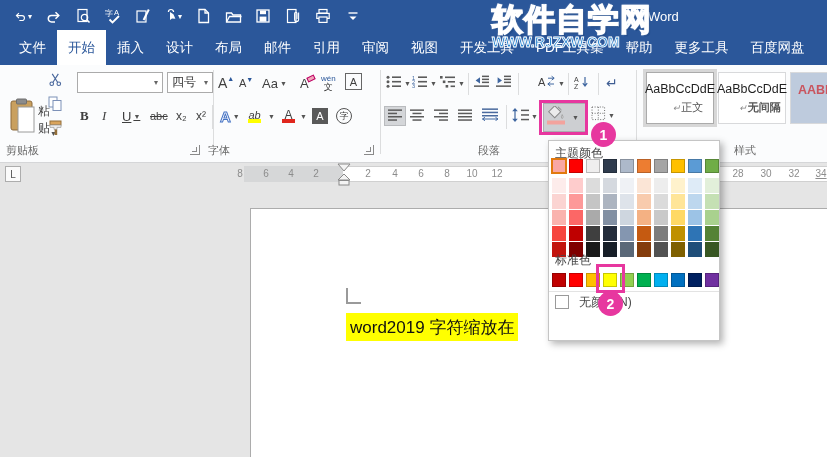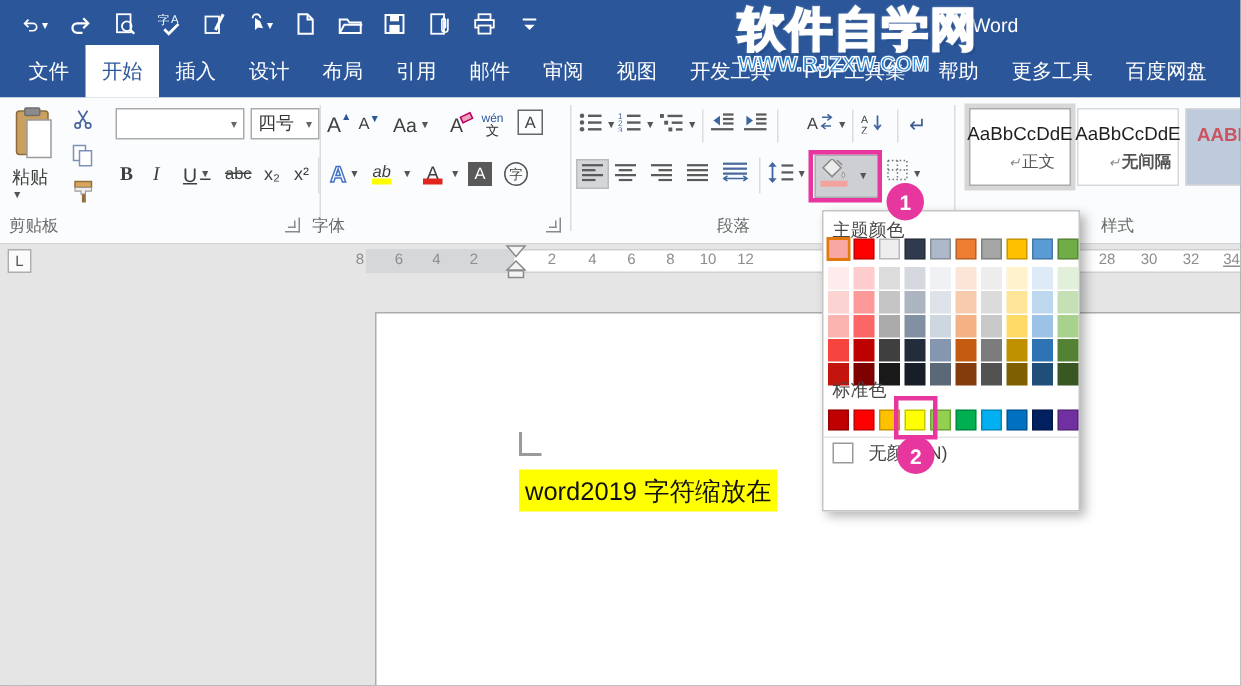--- a/index.html
+++ b/index.html
@@ -31,21 +31,21 @@
   .glabel { position:absolute; top:78px; font-size:11px; color:#6A6A6A; white-space:nowrap; }
   .launcher { position:absolute; top:80px; width:10px; height:10px; border-right:1.4px solid #8a8a8a; border-bottom:1.4px solid #8a8a8a; }
   .launcher::before { content:""; position:absolute; right:2px; bottom:2px; width:4px; height:4px; border-right:1.4px solid #8a8a8a; border-bottom:1.4px solid #8a8a8a; }
   .rbtn { position:absolute; font-size:13px; color:#3F3F3F; display:flex; align-items:center; justify-content:center; height:20px; }
   .r2 { top:41px; }
   .r1 { top:8px; }
   .car { font-size:7px; color:#555; margin-left:2px; }
   .combo { position:absolute; top:7px; height:21px; background:#fff; border:1px solid #ABABAB; display:flex; align-items:center; font-size:12px; color:#333; padding:0 4px; }
   .combo .cv { flex:1; }
   .combo::after { content:"▾"; font-size:8px; color:#666; }
-  .paste { position:absolute; left:8px; top:6px; width:36px; height:66px; display:flex; flex-direction:column; align-items:flex-start; font-size:12px; color:#3F3F3F; }
+  .paste { position:absolute; left:8px; top:6px; width:36px; height:66px; display:flex; flex-direction:row; align-items:flex-end; font-size:12px; color:#3F3F3F; }
   .paste .car { margin:0; }
   .selbtn { background:#D4D6D9; border:1px solid #B9BBBE; }
   .hl-bar { display:inline-block; width:13px; height:4px; margin-top:-2px; }
   .stack { display:flex; flex-direction:column; align-items:center; line-height:1; }
   .fx-a { font-weight:bold; color:#fff; -webkit-text-stroke:1px #4472C4; font-size:15px; }
   .shadeA { background:#595959; color:#fff; width:16px; height:16px; font-size:11px; display:flex; align-items:center; justify-content:center; }
   .circ { border:1px solid #555; border-radius:50%; width:16px; height:16px; font-size:9px; display:flex; align-items:center; justify-content:center; }
   .shadebtn { position:absolute; left:543px; top:38px; width:44px; height:29px; background:#CDCFD2; border:1px solid #ABADB0; display:flex; align-items:center; }
   .bordersbtn { position:absolute; left:591px; top:41px; display:flex; align-items:center; }
 
@@ -184,22 +184,22 @@
           </svg>
         </span>
       </div>
     <div class="doc-title">Word</div>
     <div class="tabs">
         <div class="tab">文件</div>
         <div class="tab active">开始</div>
         <div class="tab">插入</div>
         <div class="tab">设计</div>
         <div class="tab">布局</div>
+        <div class="tab">邮件</div>
         <div class="tab">引用</div>
-        <div class="tab">邮件</div>
         <div class="tab">审阅</div>
         <div class="tab">视图</div>
         <div class="tab">开发工具</div>
         <div class="tab">PDF工具集</div>
         <div class="tab">帮助</div>
         <div class="tab">更多工具</div>
         <div class="tab">百度网盘</div>
       </div>
   </div>
 

